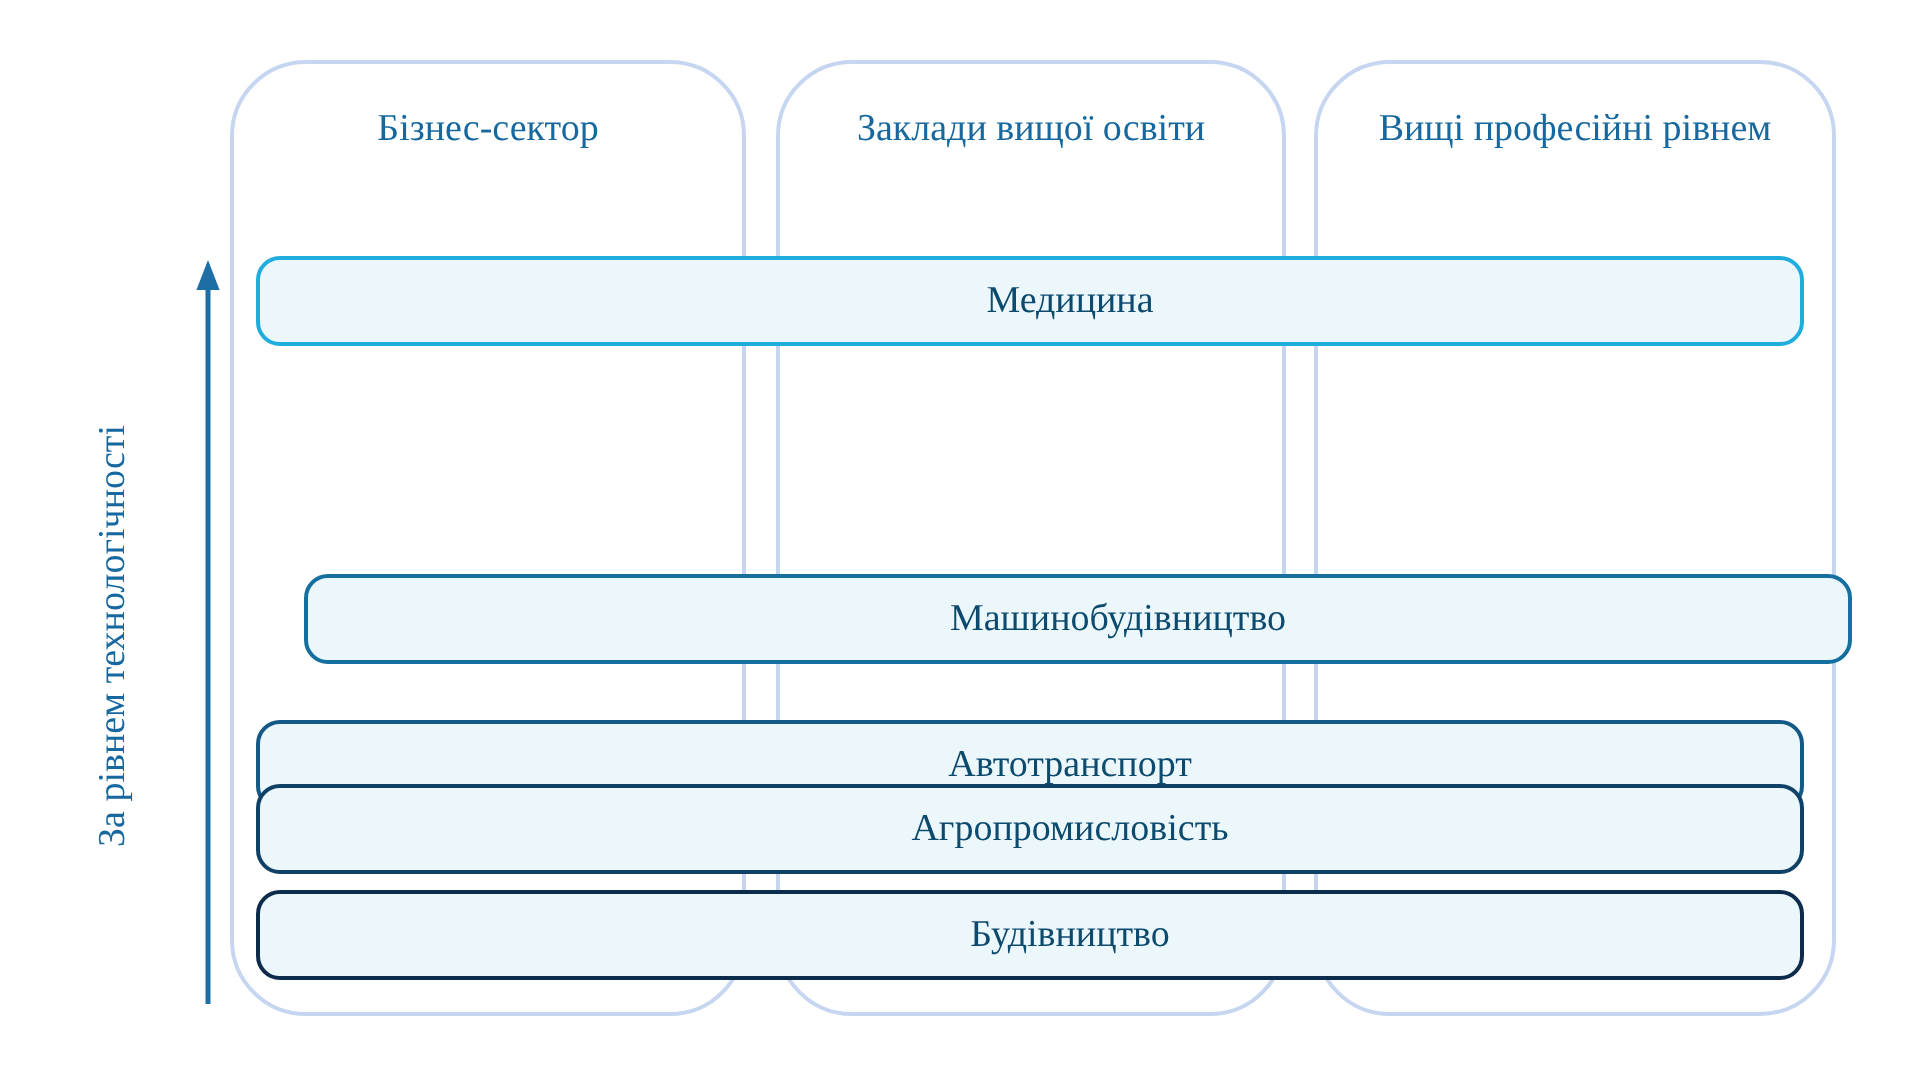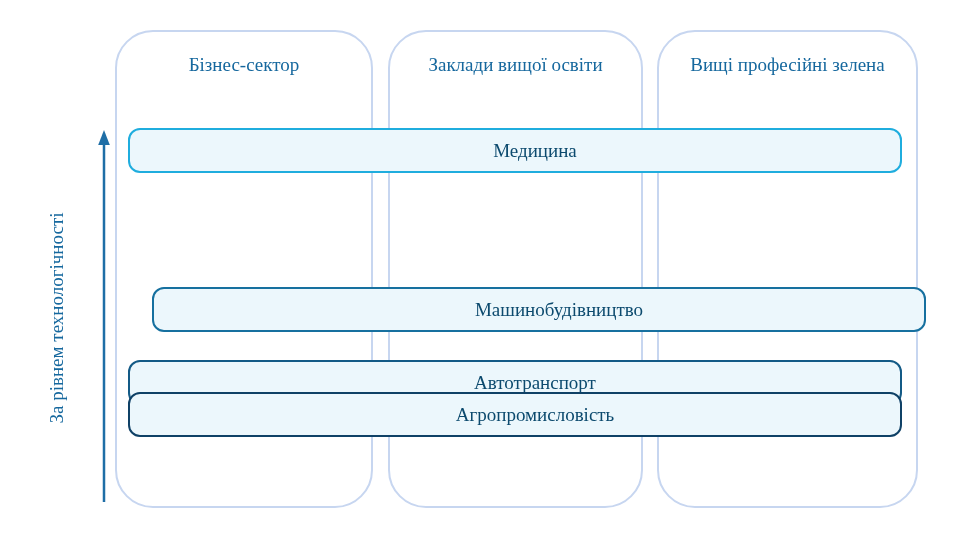--- a/index.html
+++ b/index.html
@@ -43,27 +43,28 @@
 
 <div class="canvas">
 
   <div class="column column-1">
     <div class="column-label">Бізнес-сектор</div>
   </div>
   <div class="column column-2">
     <div class="column-label">Заклади вищої освіти</div>
   </div>
   <div class="column column-3">
-    <div class="column-label">Вищі професійні зелена</div>
+    <div class="column-label">Вищі професійні рівнем</div>
   </div>
 
   <div class="bar" style="top: 128px; border-color: rgb(31, 173, 222);">Медицина</div>
   <div class="bar" style="top: 287px; border-color: rgb(22, 112, 159); margin-left: 24px;">Машинобудівництво</div>
   <div class="bar" style="top: 360px; border-color: rgb(19, 90, 134);">Автотранспорт</div>
   <div class="bar" style="top: 392px; border-color: rgb(15, 65, 102); text-align: center;">Агропромисловість</div>
+  <div class="bar" style="top: 445px; border-color: rgb(13, 44, 75);">Будівництво</div>
 
   <svg class="axis-arrow-svg" width="16" height="375" viewBox="0 0 16 375">
     <line x1="8" y1="14" x2="8" y2="372" stroke="#1e6ea6" stroke-width="2.5"></line>
     <polygon points="8,0 2.2,15 13.8,15" fill="#1e6ea6"></polygon>
   </svg>
   <div class="axis-label">За рівнем технологічності</div>
 
 </div>
 
 </body></html>

